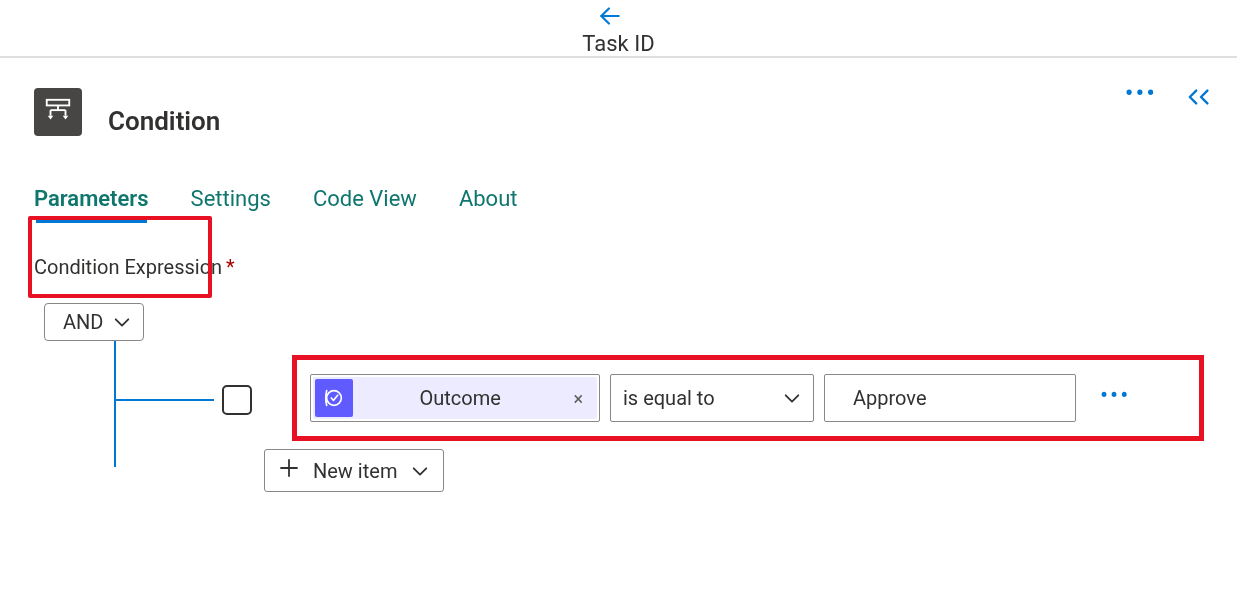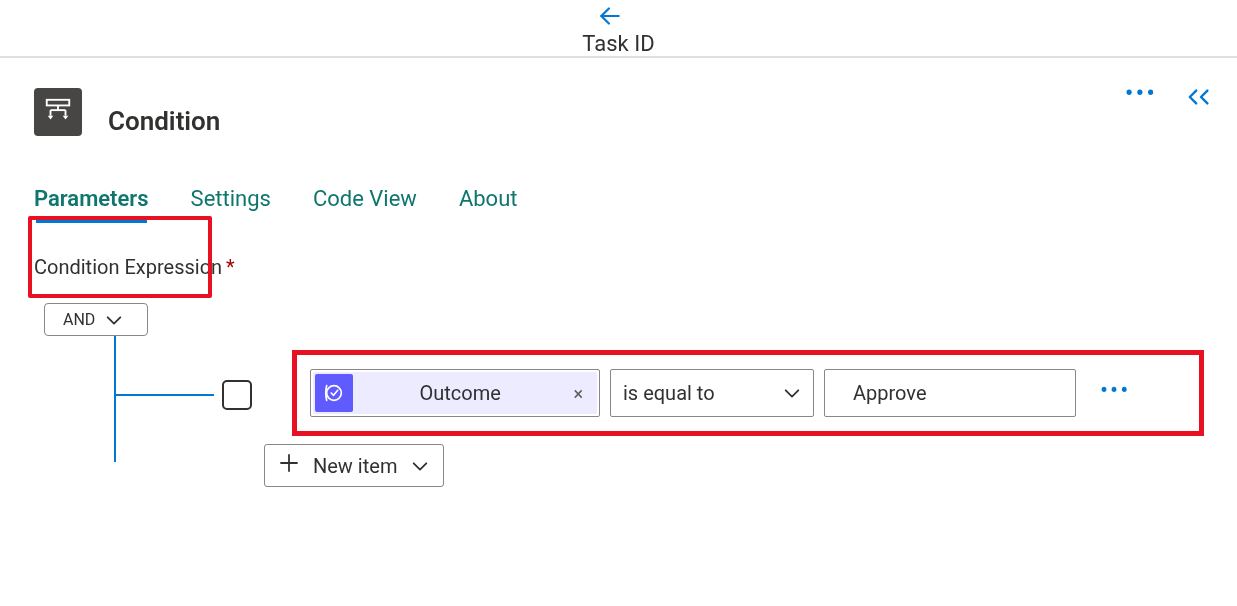--- a/index.html
+++ b/index.html
@@ -118,22 +118,22 @@
     margin-bottom: 24px;
   }
   .required-star { color: #a80000; margin-left: 4px; }
 
   .and-btn {
     display: inline-flex;
     align-items: center;
     gap: 10px;
     border: 1.5px solid #8a8886;
     background: #fff;
-    padding: 6px 24px 6px 18px;
-    font-size: 16px;
+    padding: 6px 12px 6px 18px;
+    font-size: 20px;
     border-radius: 4px;
     cursor: pointer;
     margin-left: 10px;
   }
   .chev-down { display:inline-flex; }
   .chev-down svg { width: 18px; height: 14px; }
 
   .tree-area {
     position: relative;
     margin-top: 0;

